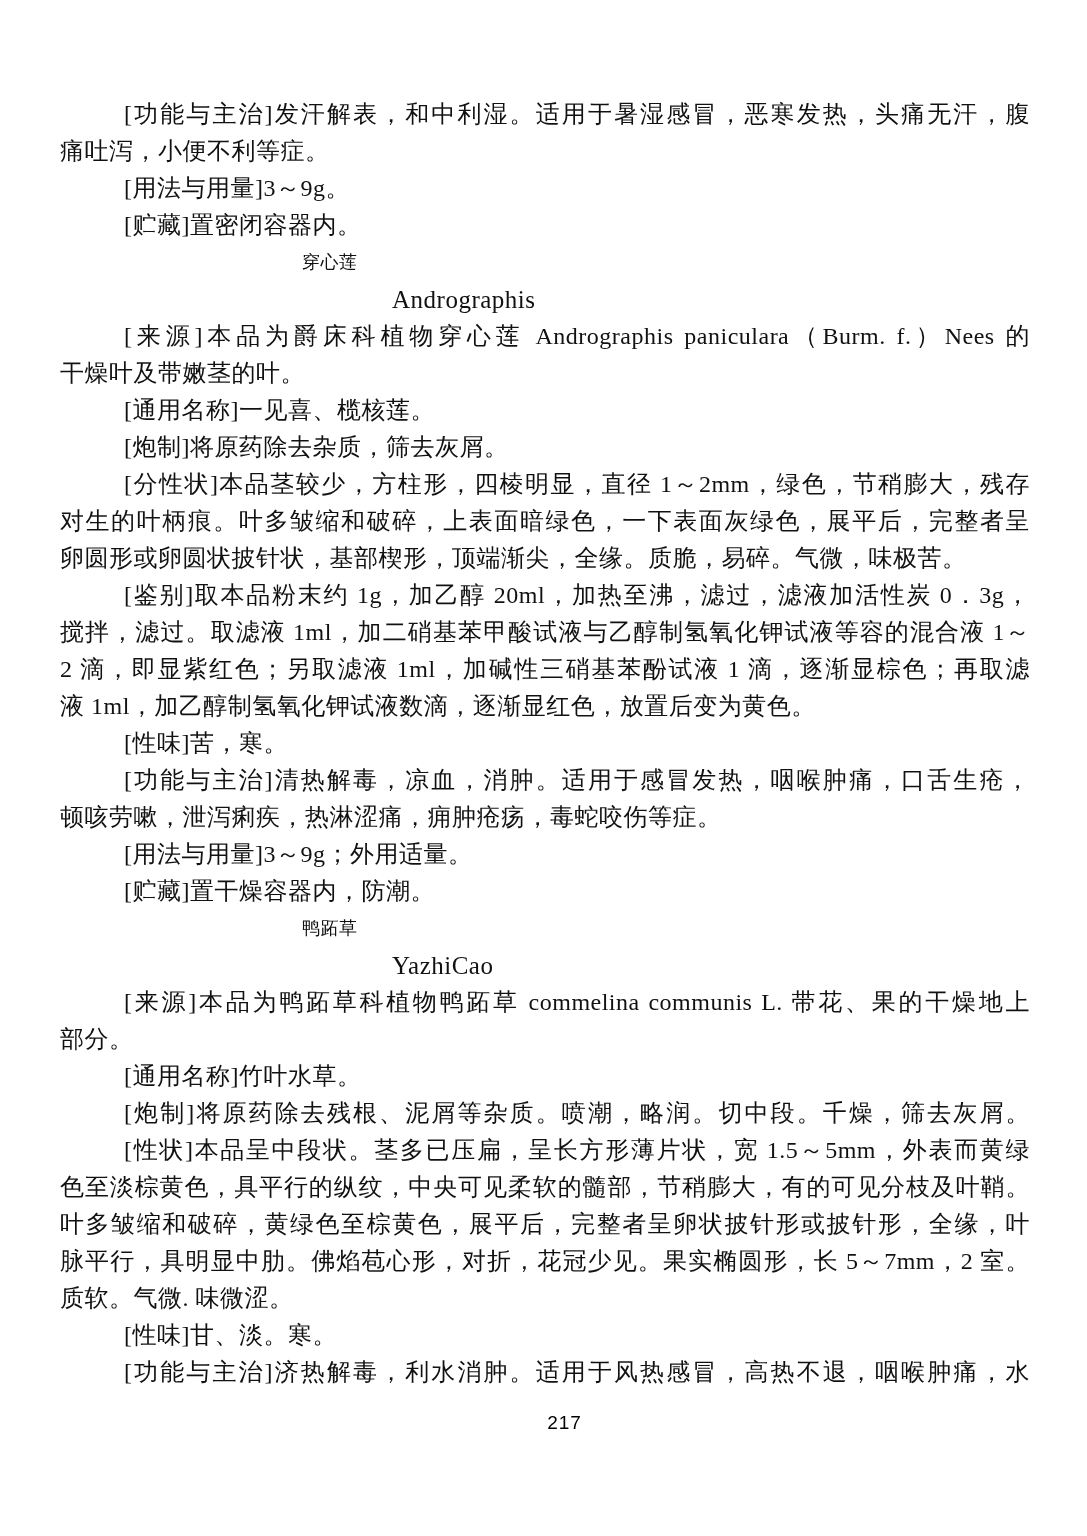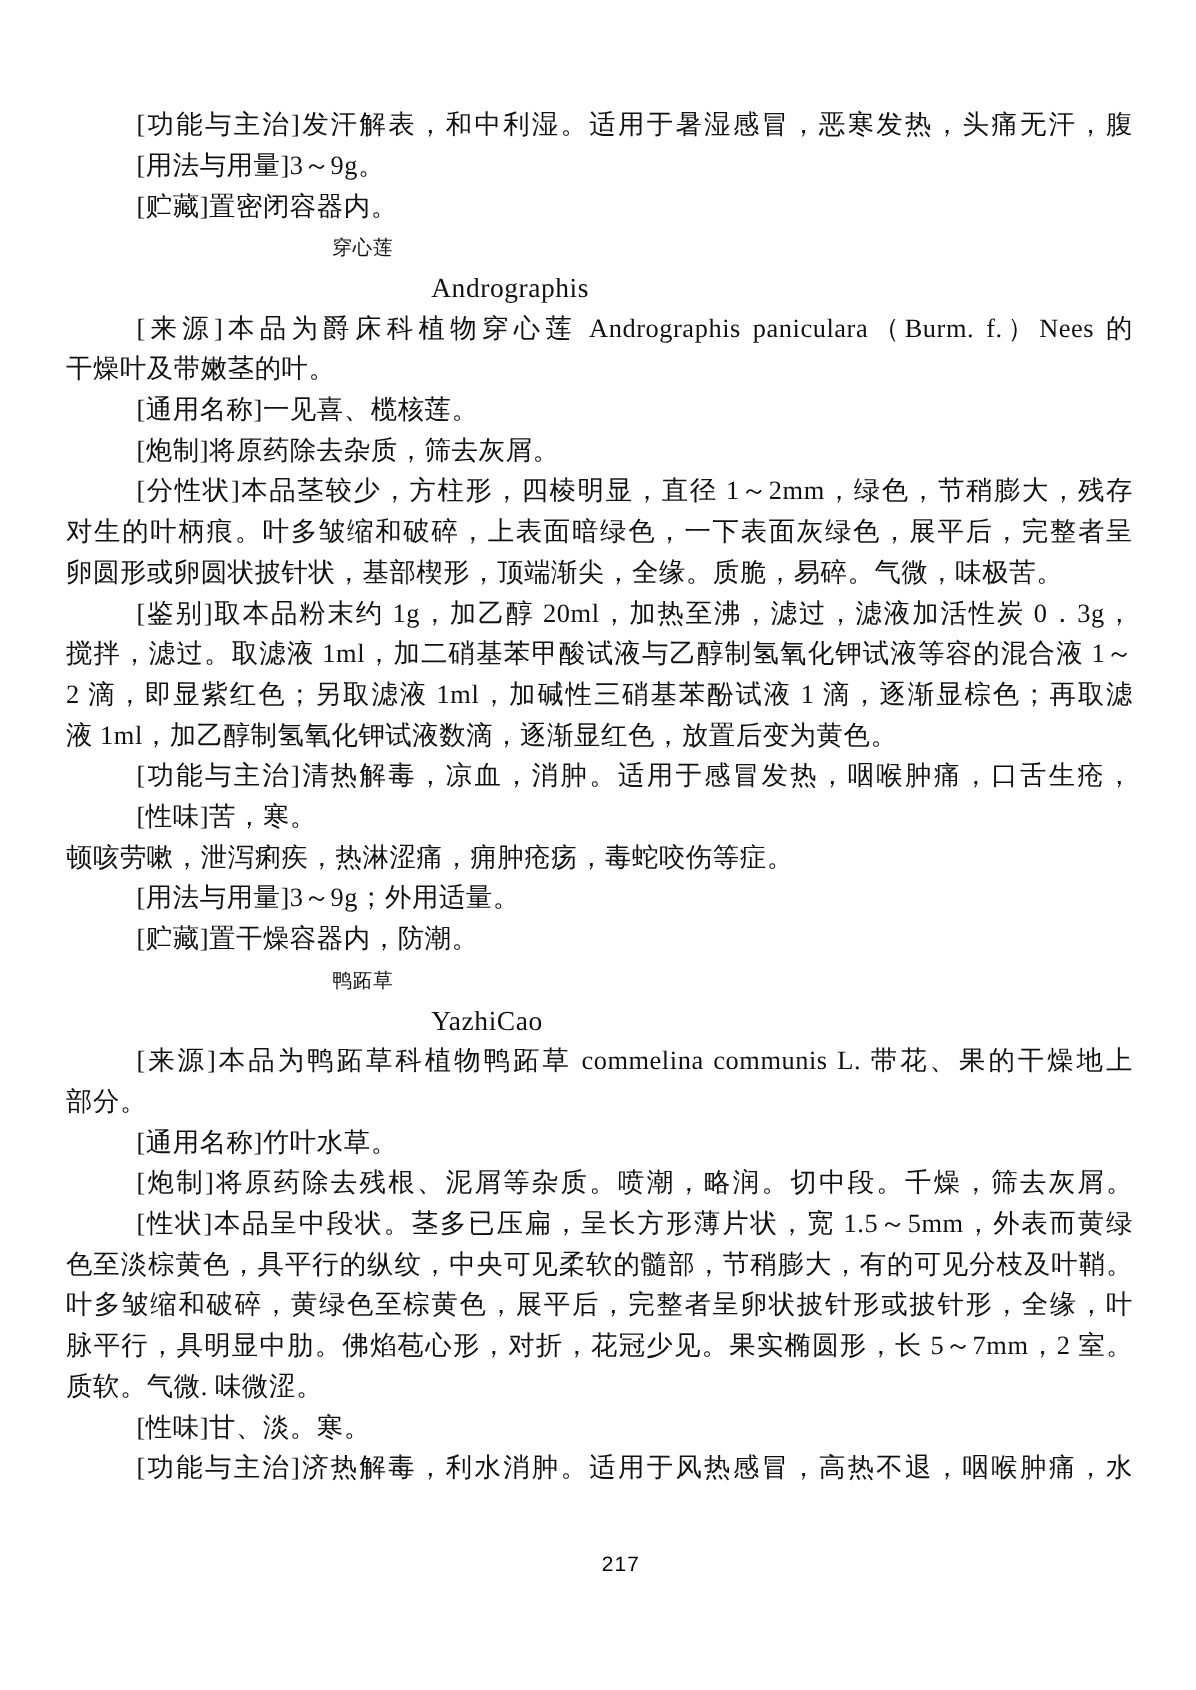--- a/index.html
+++ b/index.html
@@ -64,37 +64,38 @@
     color: #000000;
     margin-left: 21px;
   }
 </style>
 </head>
 <body>
 
 <div class="doc-page">
   <div class="doc-body">
       <div class="line indent fill">[功能与主治]发汗解表，和中利湿。适用于暑湿感冒，恶寒发热，头痛无汗，腹</div>
+      <div class="line">痛吐泻，小便不利等症。</div>
       <div class="line indent">[用法与用量]3～9g。</div>
       <div class="line indent">[贮藏]置密闭容器内。</div>
       <div class="line title-cn">穿心莲</div>
       <div class="line title-py">Andrographis</div>
       <div class="line indent fill">[来源]本品为爵床科植物穿心莲 Andrographis paniculara（Burm. f.）Nees 的</div>
       <div class="line">干燥叶及带嫩茎的叶。</div>
       <div class="line indent">[通用名称]一见喜、榄核莲。</div>
       <div class="line indent">[炮制]将原药除去杂质，筛去灰屑。</div>
       <div class="line indent fill">[分性状]本品茎较少，方柱形，四棱明显，直径 1～2mm，绿色，节稍膨大，残存</div>
       <div class="line fill">对生的叶柄痕。叶多皱缩和破碎，上表面暗绿色，一下表面灰绿色，展平后，完整者呈</div>
       <div class="line">卵圆形或卵圆状披针状，基部楔形，顶端渐尖，全缘。质脆，易碎。气微，味极苦。</div>
       <div class="line indent fill">[鉴别]取本品粉末约 1g，加乙醇 20ml，加热至沸，滤过，滤液加活性炭 0．3g，</div>
       <div class="line fill">搅拌，滤过。取滤液 1ml，加二硝基苯甲酸试液与乙醇制氢氧化钾试液等容的混合液 1～</div>
       <div class="line fill">2 滴，即显紫红色；另取滤液 1ml，加碱性三硝基苯酚试液 1 滴，逐渐显棕色；再取滤</div>
       <div class="line">液 1ml，加乙醇制氢氧化钾试液数滴，逐渐显红色，放置后变为黄色。</div>
+      <div class="line indent">[性味]苦，寒。</div>
       <div class="line indent fill">[功能与主治]清热解毒，凉血，消肿。适用于感冒发热，咽喉肿痛，口舌生疮，</div>
-      <div class="line indent">[性味]苦，寒。</div>
       <div class="line">顿咳劳嗽，泄泻痢疾，热淋涩痛，痈肿疮疡，毒蛇咬伤等症。</div>
       <div class="line indent">[用法与用量]3～9g；外用适量。</div>
       <div class="line indent">[贮藏]置干燥容器内，防潮。</div>
       <div class="line title-cn">鸭跖草</div>
       <div class="line title-py">YazhiCao</div>
       <div class="line indent fill">[来源]本品为鸭跖草科植物鸭跖草 commelina communis L. 带花、果的干燥地上</div>
       <div class="line">部分。</div>
       <div class="line indent">[通用名称]竹叶水草。</div>
       <div class="line indent fill">[炮制]将原药除去残根、泥屑等杂质。喷潮，略润。切中段。千燥，筛去灰屑。</div>
       <div class="line indent fill">[性状]本品呈中段状。茎多已压扁，呈长方形薄片状，宽 1.5～5mm，外表而黄绿</div>

